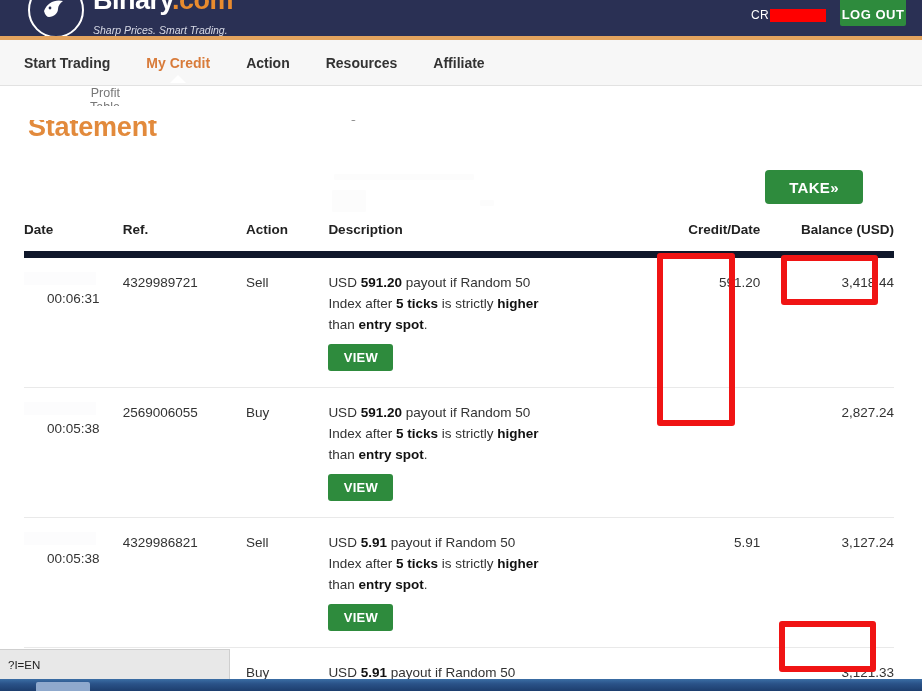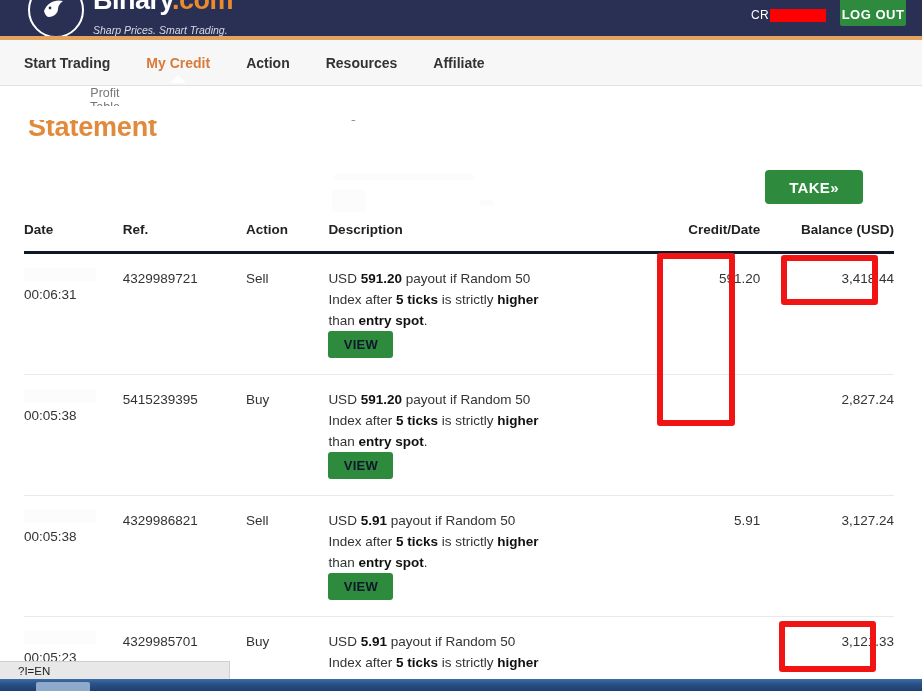--- a/index.html
+++ b/index.html
@@ -97,21 +97,21 @@
   .subnav{
     position:absolute;left:0;top:86px;width:922px;height:40px;
     background:#ffffff;
   }
   .subnav-inner{position:relative;height:40px;}
   .subitem{
     position:absolute;font-size:12.5px;color:#777777;white-space:nowrap;
     top:21px;
   }
   .subitem.active{color:#d87b3a;}
-  .subitem.two-line{top:0px;text-align:center;line-height:14px;}
+  .subitem.two-line{top:0px;text-align:right;line-height:14px;}
   .subitem.two-line .l1{display:block;}
   .subitem.two-line .l2{display:block;}
 
   
   .page-title{
     position:absolute;left:28px;top:112px;
     font-size:27px;font-weight:bold;color:#e28a3c;
     letter-spacing:-.2px;
     z-index:2;
   }
@@ -139,53 +139,53 @@
   
   .table-wrap{
     position:absolute;left:24px;top:222px;width:870px;
   }
   .stm{
     width:870px;border-collapse:collapse;table-layout:fixed;
   }
   .stm th{
     font-size:13.5px;font-weight:bold;color:#222222;
     text-align:left;padding:0 0 14px 0;
-    border-bottom:3px solid #0f172a;
+    border-bottom:7px solid #0f172a;
     vertical-align:bottom;
   }
   .stm th.num{text-align:right;}
   .col-date{width:96px;}
   .col-ref{width:120px;}
   .col-action{width:80px;}
   .col-desc{width:300px;}
   .col-credit{width:120px;}
   .col-balance{width:130px;}
 
   .stm td{
     font-size:13.5px;color:#333333;
     vertical-align:top;
     padding:14px 0 16px 0;
     border-bottom:1px solid #e9e9e9;
     line-height:21px;
   }
   .stm tr:last-child td{border-bottom:none;}
   .stm td.num{text-align:right;}
   .credit-pos{color:#3f7d53;}
-  .date-cell{position:relative;}
+  .date-cell{position:relative;text-align:center;}
   .date-hidden{
     display:block;height:13px;width:72px;background:#fcfcfd;
     margin-bottom:3px;
   }
   .time{display:block;color:#333333;}
   .desc b{font-weight:bold;color:#111111;}
   .view-btn{
     display:inline-flex;align-items:center;justify-content:center;
-    width:65px;height:27px;
+    width:65px;height:27px;margin-top:9px;
     background:#2e8b3d;border-radius:3px;
-    color:#0f172a;font-size:13px;font-weight:bold;
+    color:#ffffff;font-size:13px;font-weight:bold;
     letter-spacing:.3px;
   }
 
   
   .annot{
     position:absolute;border:6px solid #f01414;border-radius:3px;
     pointer-events:none;z-index:20;
   }
   #annot-credit{left:657px;top:253px;width:66px;height:161px;}
   #annot-bal-1{left:781px;top:255px;width:85px;height:38px;}
@@ -195,25 +195,25 @@
   .taskbar{
     position:absolute;left:0;bottom:0;width:922px;height:12px;
     background:linear-gradient(to bottom,#3b6ea5 0%,#2a5288 40%,#1d3e6e 100%);
     z-index:40;
   }
   .taskbar-btn{
     position:absolute;left:36px;bottom:0;width:54px;height:9px;
     background:#8fa9cd;border-radius:2px 2px 0 0;
   }
   .status-strip{
-    position:absolute;left:0;bottom:12px;width:230px;height:18px;
+    position:absolute;left:0;bottom:12px;width:230px;height:30px;
     background:#e8e8e8;border-top:1px solid #cfcfcf;border-right:1px solid #cfcfcf;
     z-index:40;
     font-size:11.5px;color:#222222;
-    display:flex;align-items:center;padding-left:18px;box-sizing:border-box;
+    display:flex;align-items:center;padding-left:8px;box-sizing:border-box;
     overflow:hidden;
   }
 </style>
 </head>
 <body>
 
 <div class="topbar">
   <div class="logo-wrap">
     <div class="logo-badge">
       <svg class="logo-bird" viewBox="0 0 28 24">
@@ -317,21 +317,21 @@
         </td>
         <td class="num credit-pos">591.20</td>
         <td class="num">3,418.44</td>
       </tr>
 
       <tr>
         <td class="date-cell">
           <span class="date-hidden"></span>
           <span class="time">00:05:38</span>
         </td>
-        <td>5415239395</td>
+        <td>2569006055</td>
         <td>Buy</td>
         <td class="desc">
           <span>USD </span><b>591.20</b><span> payout if Random 50</span><br>
           <span>Index after </span><b>5 ticks</b><span> is strictly </span><b>higher</b><br>
           <span>than </span><b>entry spot</b><span>.</span>
           <br><span class="view-btn">VIEW</span>
         </td>
         <td class="num credit-pos"></td>
         <td class="num">2,827.24</td>
       </tr>

